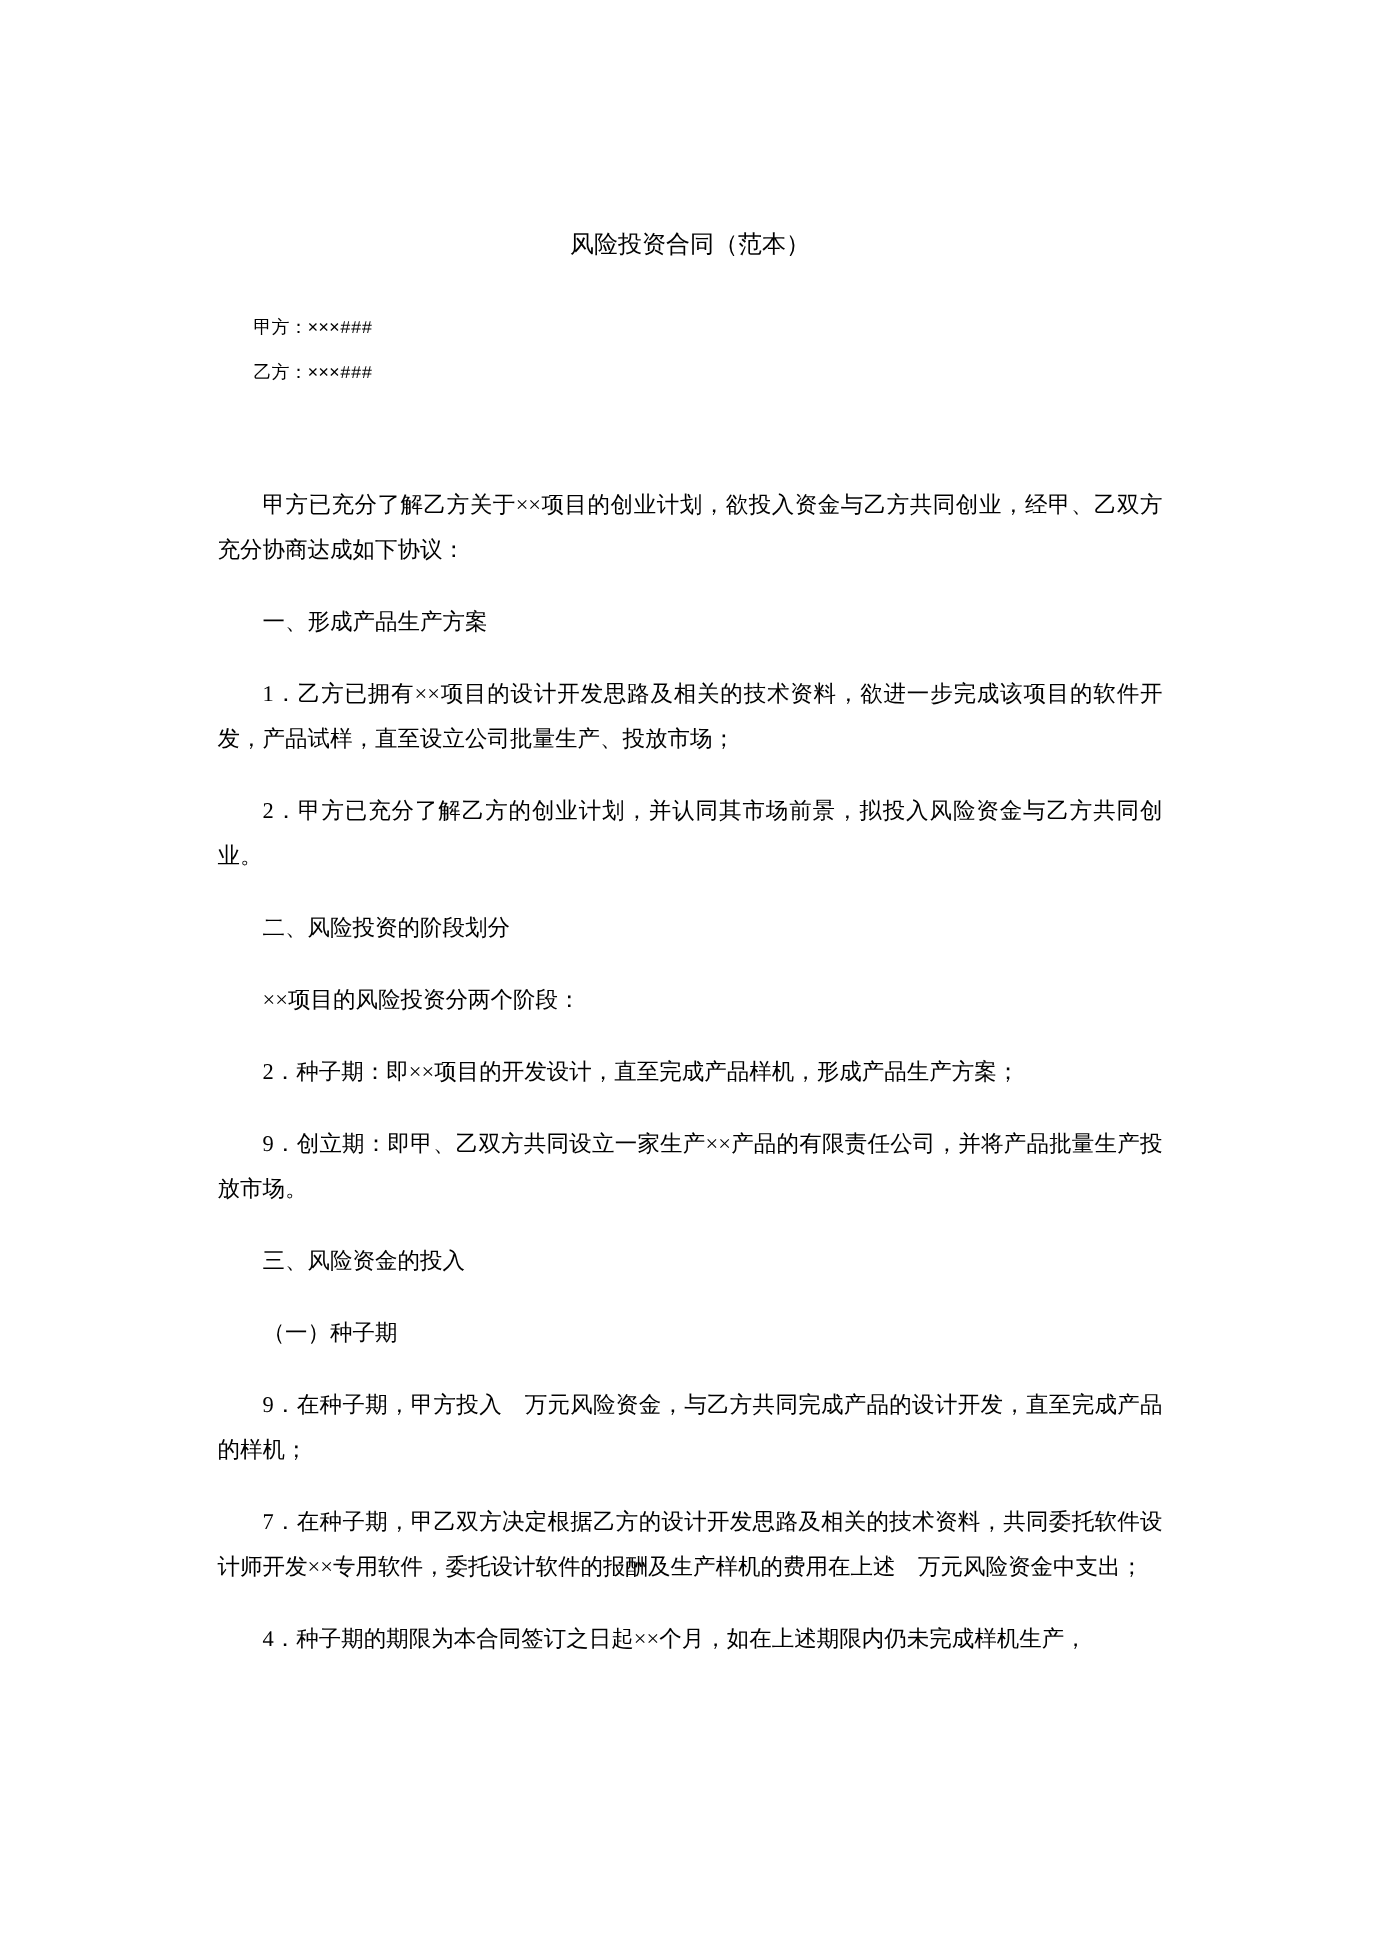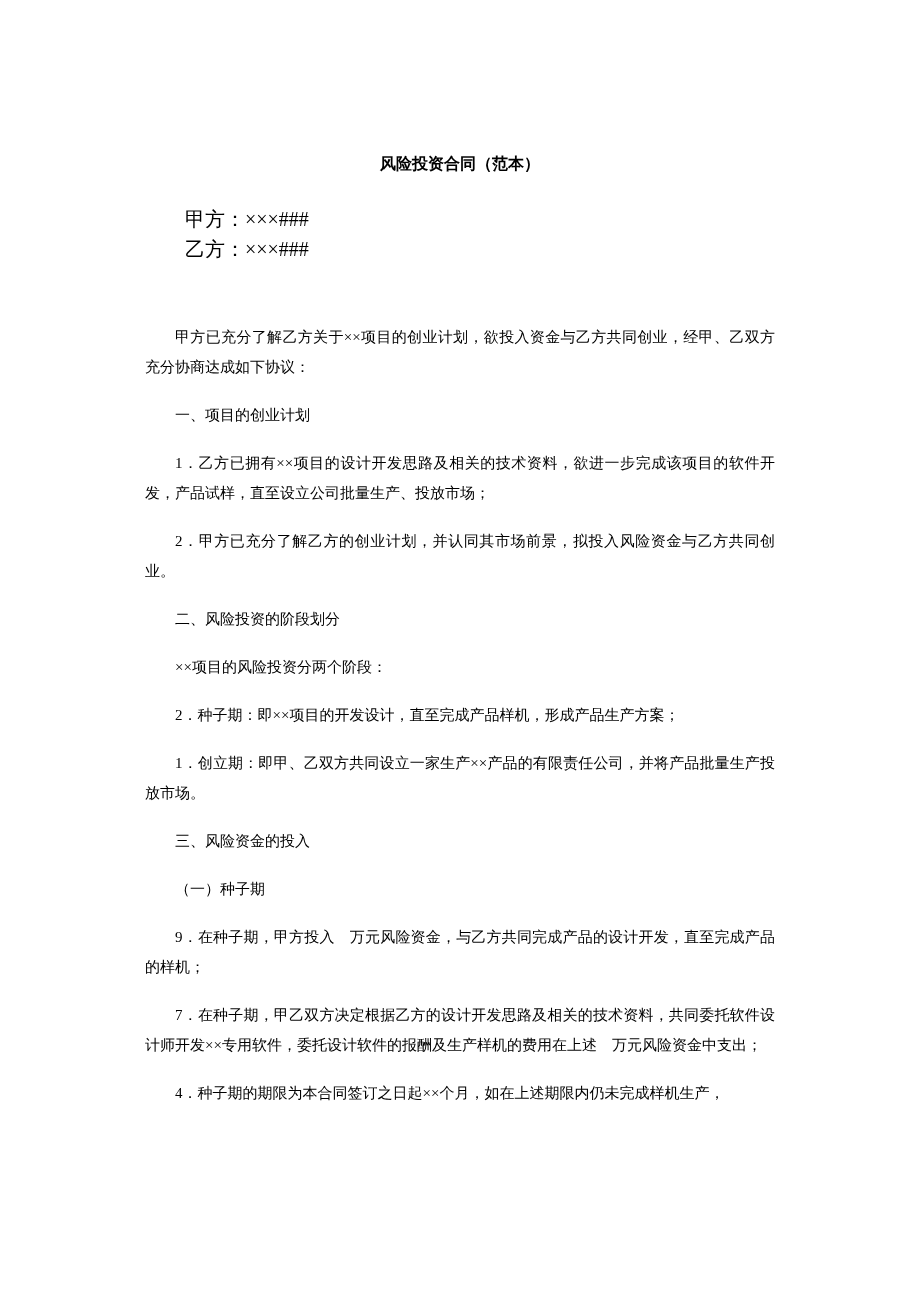--- a/index.html
+++ b/index.html
@@ -16,30 +16,31 @@
   }
   .page {
     width: 920px;
     min-height: 1302px;
     box-sizing: border-box;
     padding: 152px 145px 60px 145px;
     background: #ffffff;
   }
   .doc-title {
     text-align: center;
-    font-weight: bold;
+    font-weight: normal;
     font-size: 16px;
     line-height: 24px;
     margin: 0 0 28px 0;
   }
   .party-line {
-    font-size: 20px;
+    font-size: 12px;
     line-height: 30px;
     text-indent: 2em;
     margin: 0;
+    font-family: Liberation Mono, monospace;
   }
   .party-block {
     margin-bottom: 58px;
   }
   .para {
     font-size: 15px;
     line-height: 30px;
     text-indent: 2em;
     text-align: justify;
     margin: 18px 0;
@@ -55,27 +56,27 @@
 
   <h1 class="doc-title">风险投资合同（范本）</h1>
 
   <div class="party-block">
     <p class="party-line">甲方：×××###</p>
     <p class="party-line">乙方：×××###</p>
   </div>
 
   <div>
     <p class="para">甲方已充分了解乙方关于××项目的创业计划，欲投入资金与乙方共同创业，经甲、乙双方充分协商达成如下协议：</p>
-    <p class="para">一、项目的创业计划</p>
+    <p class="para">一、形成产品生产方案</p>
     <p class="para">1．乙方已拥有××项目的设计开发思路及相关的技术资料，欲进一步完成该项目的软件开发，产品试样，直至设立公司批量生产、投放市场；</p>
     <p class="para">2．甲方已充分了解乙方的创业计划，并认同其市场前景，拟投入风险资金与乙方共同创业。</p>
     <p class="para">二、风险投资的阶段划分</p>
     <p class="para">××项目的风险投资分两个阶段：</p>
     <p class="para">2．种子期：即××项目的开发设计，直至完成产品样机，形成产品生产方案；</p>
-    <p class="para">1．创立期：即甲、乙双方共同设立一家生产××产品的有限责任公司，并将产品批量生产投放市场。</p>
+    <p class="para">9．创立期：即甲、乙双方共同设立一家生产××产品的有限责任公司，并将产品批量生产投放市场。</p>
     <p class="para">三、风险资金的投入</p>
     <p class="para">（一）种子期</p>
     <p class="para">9．在种子期，甲方投入　万元风险资金，与乙方共同完成产品的设计开发，直至完成产品的样机；</p>
     <p class="para">7．在种子期，甲乙双方决定根据乙方的设计开发思路及相关的技术资料，共同委托软件设计师开发××专用软件，委托设计软件的报酬及生产样机的费用在上述　万元风险资金中支出；</p>
     <p class="para">4．种子期的期限为本合同签订之日起××个月，如在上述期限内仍未完成样机生产，</p>
   </div>
 
 </div>
 
 </body></html>

